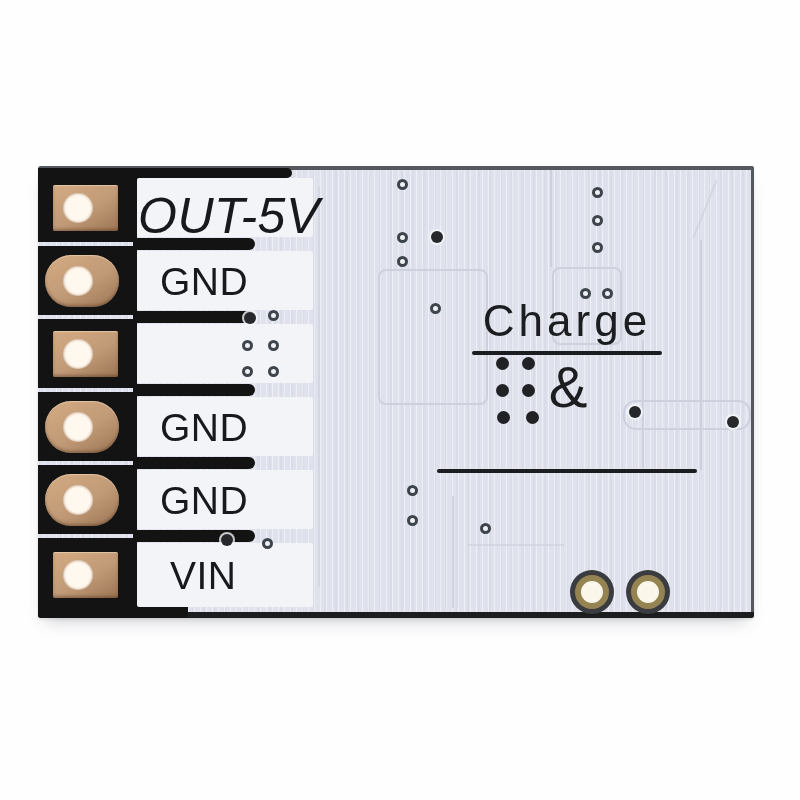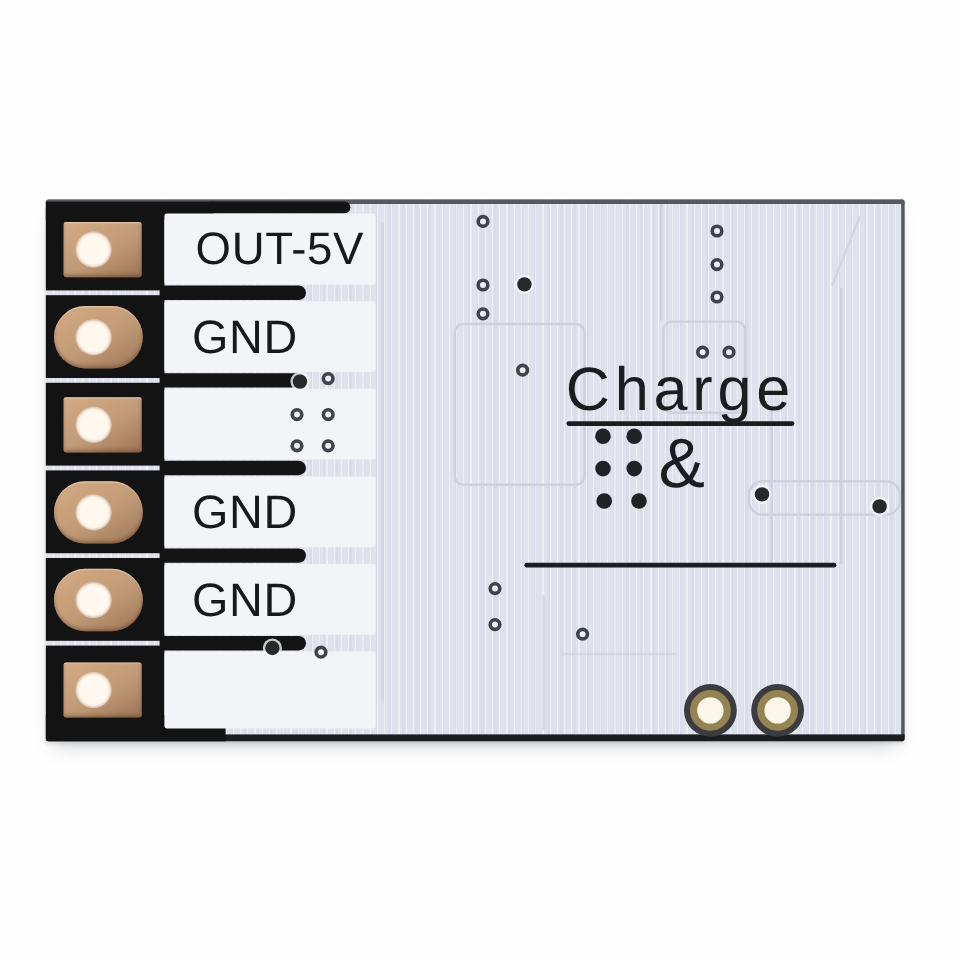--- a/index.html
+++ b/index.html
@@ -42,36 +42,36 @@
     <div class="trace" style="left:514px;top:101px;width:66px;height:74px;"></div>
     <div class="trace" style="left:585px;top:234px;width:124px;height:26px;border-radius:13px;"></div>
     <div class="tline" style="left:512px;top:0;width:2px;height:101px;"></div>
     <div class="tline" style="left:604px;top:174px;width:2px;height:128px;"></div>
     <div class="tline" style="left:662px;top:74px;width:2px;height:230px;"></div>
     <div class="tline" style="left:280px;top:20px;width:2px;height:400px;opacity:.6;"></div>
     <div class="tline" style="left:414px;top:330px;width:2px;height:112px;opacity:.8;"></div>
     <div class="tline" style="left:666px;top:12px;width:2px;height:62px;transform:rotate(22deg);opacity:.7;"></div>
     <div class="tline" style="left:430px;top:378px;width:96px;height:2px;opacity:.6;"></div>
 
-    <div class="silktext" style="left:429px;top:133px;width:200px;font-size:51px;letter-spacing:4px;">Charge</div>
+    <div class="silktext" style="left:429px;top:133px;width:200px;font-size:44px;letter-spacing:4px;">Charge</div>
     <div class="uline" style="left:434px;top:185px;width:190px;height:4px;"></div>
     <div class="silktext" style="left:495px;top:192px;width:70px;font-size:58px;font-weight:500;">&amp;</div>
     <div class="uline" style="left:399px;top:303px;width:260px;height:4px;"></div>
 
     <div class="edge" style="left:0;top:0;width:716px;height:4px;"></div>
     <div class="edge" style="left:713px;top:0;width:3px;height:452px;"></div>
     <div class="abs" style="left:0;top:446px;width:716px;height:6px;background:#1c1d1f;"></div>
     <div class="abs" style="left:0;top:2px;width:140px;height:15px;background:#141313;"></div>
     <div class="abs" style="left:138px;top:2px;width:116px;height:10px;background:#141313;border-radius:0 5px 5px 0;"></div>
     <div class="abs" style="left:0;top:430px;width:150px;height:22px;background:#141313;"></div>
   <div class="blk" style="top: 7px; height: 69px;"></div>
       <div class="pad" style="left: 15px; top: 18.5px; width: 65px; height: 46px; border-radius: 2px;"></div>
       <div class="hole" style="left: 25px; top: 26.5px;"></div>
       <div class="silkbox" style="top: 12px; height: 59px;"></div>
-      <div class="pinlabel abs" style="left: 125px; top: 20.5px; font-size: 38px;">OUT-5V</div>
+      <div class="pinlabel abs" style="left: 100px; top: 20.5px; font-size: 50px; font-style: italic;">OUT-5V</div>
       <div class="blk" style="top: 80px; height: 69px;"></div>
       <div class="pad" style="left: 7px; top: 88.5px; width: 74px; height: 52px; border-radius: 26px;"></div>
       <div class="hole" style="left: 25px; top: 99.5px;"></div>
       <div class="silkbox" style="top: 85px; height: 59px;"></div>
       <div class="pinlabel abs" style="left: 122px; top: 93.5px; font-size: 39px;">GND</div>
       <div class="blk" style="top: 153px; height: 69px;"></div>
       <div class="pad" style="left: 15px; top: 164.5px; width: 65px; height: 46px; border-radius: 2px;"></div>
       <div class="hole" style="left: 25px; top: 172.5px;"></div>
       <div class="silkbox" style="top: 158px; height: 59px;"></div>
       <div class="blk" style="top: 226px; height: 69px;"></div>
@@ -81,20 +81,21 @@
       <div class="pinlabel abs" style="left: 122px; top: 239.5px; font-size: 39px;">GND</div>
       <div class="blk" style="top: 299px; height: 69px;"></div>
       <div class="pad" style="left: 7px; top: 307.5px; width: 74px; height: 52px; border-radius: 26px;"></div>
       <div class="hole" style="left: 25px; top: 318.5px;"></div>
       <div class="silkbox" style="top: 304px; height: 59px;"></div>
       <div class="pinlabel abs" style="left: 122px; top: 312.5px; font-size: 39px;">GND</div>
       <div class="blk" style="top: 372px; height: 74px;"></div>
       <div class="pad" style="left: 15px; top: 386px; width: 65px; height: 46px; border-radius: 2px;"></div>
       <div class="hole" style="left: 25px; top: 394px;"></div>
       <div class="silkbox" style="top: 377px; height: 64px;"></div>
+      <div class="pinlabel abs" style="left: 132px; top: 388px; font-size: 39px;">VIN</div>
       <div class="bar" style="top: 72px;"></div>
       <div class="bar" style="top: 145px;"></div>
       <div class="bar" style="top: 218px;"></div>
       <div class="bar" style="top: 291px;"></div>
       <div class="bar" style="top: 364px;"></div>
       <div class="via-o" style="left: 358.5px; top: 12.5px;"></div>
       <div class="via-o" style="left: 358.5px; top: 65.5px;"></div>
       <div class="via-o" style="left: 358.5px; top: 89.5px;"></div>
       <div class="via-o" style="left: 553.5px; top: 20.5px;"></div>
       <div class="via-o" style="left: 553.5px; top: 48.5px;"></div>

